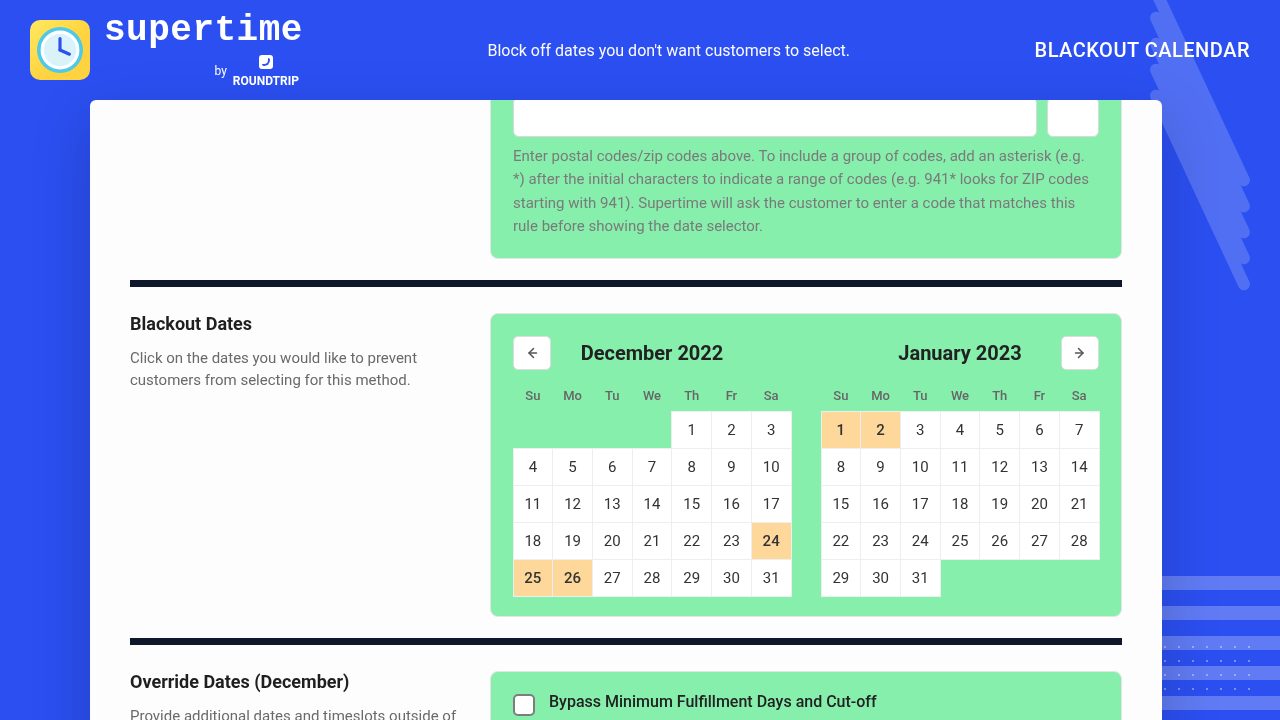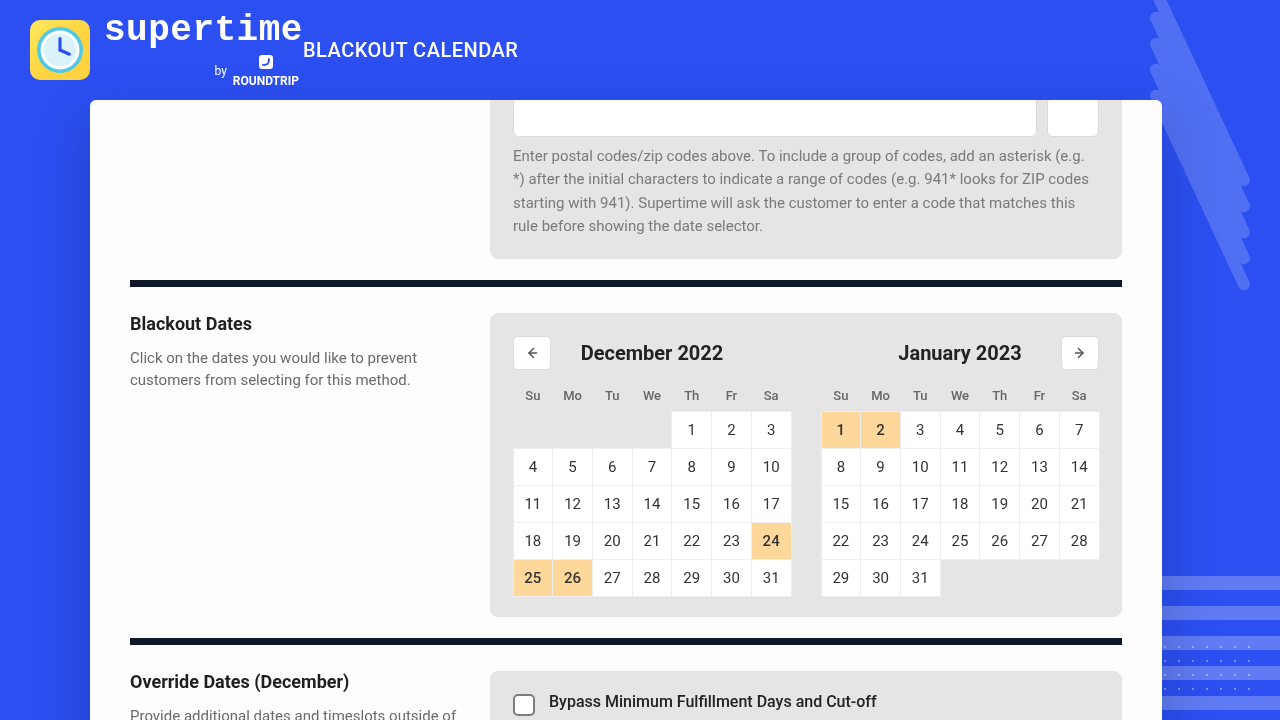--- a/index.html
+++ b/index.html
@@ -85,21 +85,21 @@
   }
   .panel-inner { position:relative; height:100%; padding:0 40px; overflow:hidden; }
 
   .row { display:flex; gap:30px; }
   .row + .row { border-top:7px solid #0f172a; margin-top:21px; padding-top:26px; }
   .side { width:330px; flex:0 0 330px; }
   .side h3 { margin:0 0 14px 0; font-size:18px; font-weight:700; color:var(--text-dark); }
   .side p { margin:0; font-size:15px; line-height:1.45; color:var(--text-muted); }
   .card {
     flex:1; border:1px solid var(--border-light); border-radius:8px;
-    background:#e5e5e5; padding:20px 22px;
+    background:#86efac; padding:20px 22px;
   }
 
   
   .sec0 { padding-top:0; }
   .sec0 .card { padding-top:10px; }
   .input-pill { height:40px; border:1px solid #d9d9d9; border-radius:6px; background:#fff; }
   .help { color:#7a7a7a; font-size:15px; line-height:1.55; margin-top:8px; }
 
   
   .cal-wrap { display:flex; gap:30px; align-items:flex-start; }
@@ -156,20 +156,21 @@
       <span class="name">supertime</span>
       <span class="by">
         <span>by</span>
         <span class="chip">
           <span class="squircle"></span>
           <span>ROUNDTRIP</span>
         </span>
       </span>
     </div>
   </div>
+  <div class="header-center">Block off dates you don't want customers to select.</div>
   <div class="header-right">BLACKOUT CALENDAR</div>
 </div>
 
 <div class="stripes-top">
     <span></span>
     <span></span>
     <span></span>
     <span></span>
     <span></span>
   </div>

